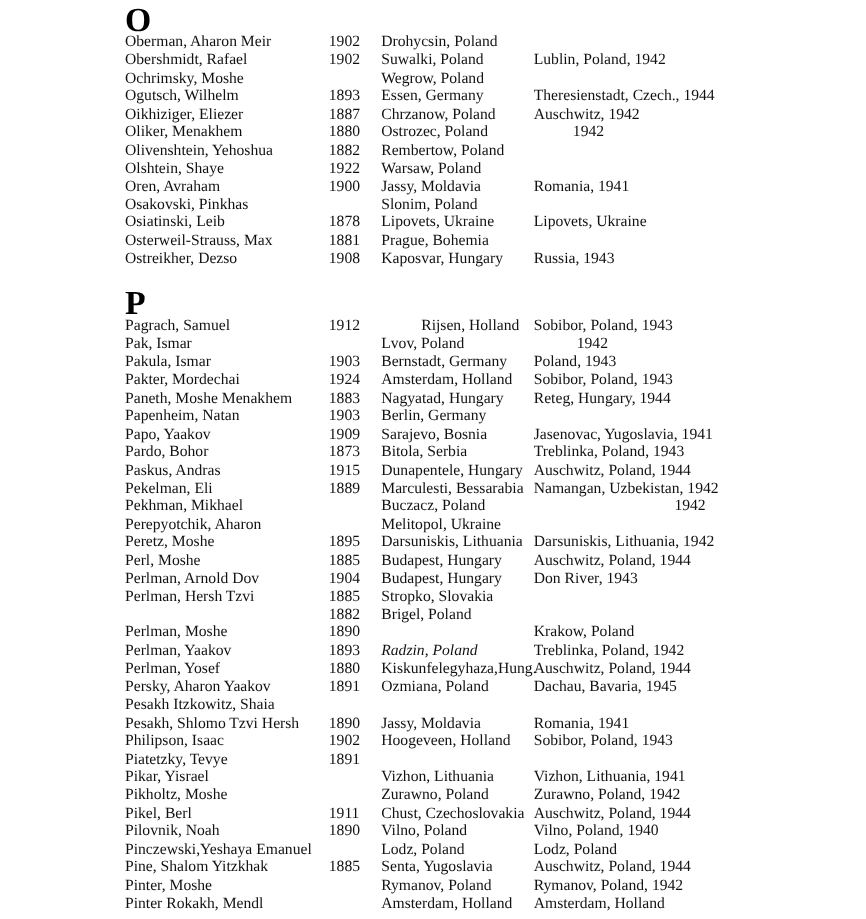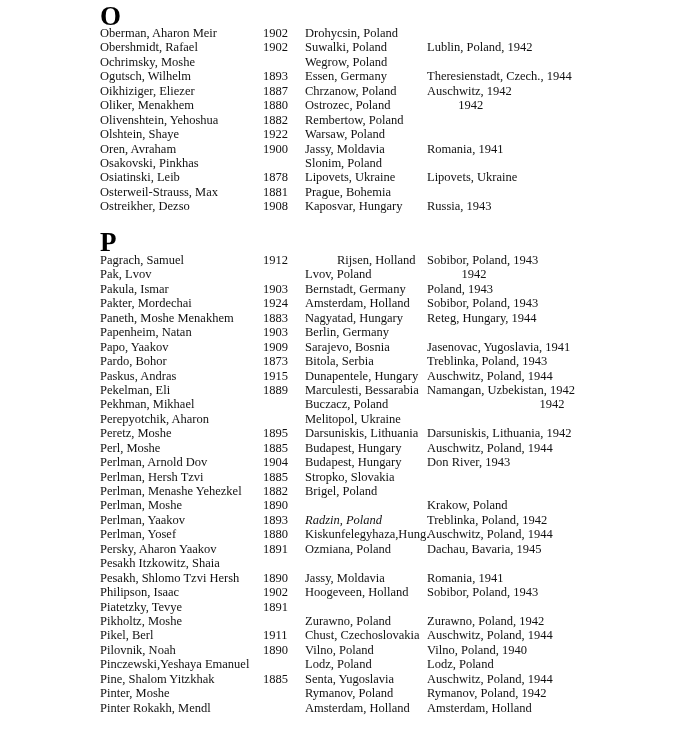--- a/index.html
+++ b/index.html
@@ -104,21 +104,21 @@
 
   <div class="heading" style="top:228px">P</div>
   <div class="section" id="sec1" style="top:253px">
       <div class="row">
         <span class="name" style="white-space: pre;">Pagrach, Samuel</span>
         <span class="year" style="white-space: pre;">1912</span>
         <span class="birth" style="white-space: pre; margin-left: 32px;">Rijsen, Holland</span>
         <span class="death" style="white-space: pre;">Sobibor, Poland, 1943</span>
       </div>
       <div class="row">
-        <span class="name" style="white-space: pre;">Pak, Lvov</span>
+        <span class="name" style="white-space: pre;">Pak, Ismar</span>
         <span class="year" style="white-space: pre;"></span>
         <span class="birth" style="white-space: pre;">Lvov, Poland</span>
         <span class="death" style="white-space: pre;">           1942</span>
       </div>
       <div class="row">
         <span class="name" style="white-space: pre;">Pakula, Ismar</span>
         <span class="year" style="white-space: pre;">1903</span>
         <span class="birth" style="white-space: pre;">Bernstadt, Germany</span>
         <span class="death" style="white-space: pre;">Poland, 1943</span>
       </div>
@@ -194,21 +194,20 @@
         <span class="birth" style="white-space: pre;">Budapest, Hungary</span>
         <span class="death" style="white-space: pre;">Don River, 1943</span>
       </div>
       <div class="row">
         <span class="name" style="white-space: pre;">Perlman, Hersh Tzvi</span>
         <span class="year" style="white-space: pre;">1885</span>
         <span class="birth" style="white-space: pre;">Stropko, Slovakia</span>
         <span class="death" style="white-space: pre;"></span>
       </div>
       <div class="row">
-        <span class="name" style="white-space: pre;">Perlman, Menashe Yehezkel</span>
         <span class="year" style="white-space: pre;">1882</span>
         <span class="birth" style="white-space: pre;">Brigel, Poland</span>
         <span class="death" style="white-space: pre;"></span>
       </div>
       <div class="row">
         <span class="name" style="white-space: pre;">Perlman, Moshe</span>
         <span class="year" style="white-space: pre;">1890</span>
         <span class="birth" style="white-space: pre;"></span>
         <span class="death" style="white-space: pre;">Krakow, Poland</span>
       </div>
@@ -248,20 +247,26 @@
         <span class="birth" style="white-space: pre;">Hoogeveen, Holland</span>
         <span class="death" style="white-space: pre;">Sobibor, Poland, 1943</span>
       </div>
       <div class="row">
         <span class="name" style="white-space: pre;">Piatetzky, Tevye</span>
         <span class="year" style="white-space: pre;">1891</span>
         <span class="birth" style="white-space: pre;"></span>
         <span class="death" style="white-space: pre;"></span>
       </div>
       <div class="row">
+        <span class="name" style="white-space: pre;">Pikar, Yisrael</span>
+        <span class="year" style="white-space: pre;"></span>
+        <span class="birth" style="white-space: pre;">Vizhon, Lithuania</span>
+        <span class="death" style="white-space: pre;">Vizhon, Lithuania, 1941</span>
+      </div>
+      <div class="row">
         <span class="name" style="white-space: pre;">Pikholtz, Moshe</span>
         <span class="year" style="white-space: pre;"></span>
         <span class="birth" style="white-space: pre;">Zurawno, Poland</span>
         <span class="death" style="white-space: pre;">Zurawno, Poland, 1942</span>
       </div>
       <div class="row">
         <span class="name" style="white-space: pre;">Pikel, Berl</span>
         <span class="year" style="white-space: pre;">1911</span>
         <span class="birth" style="white-space: pre;">Chust, Czechoslovakia</span>
         <span class="death" style="white-space: pre;">Auschwitz, Poland, 1944</span>

